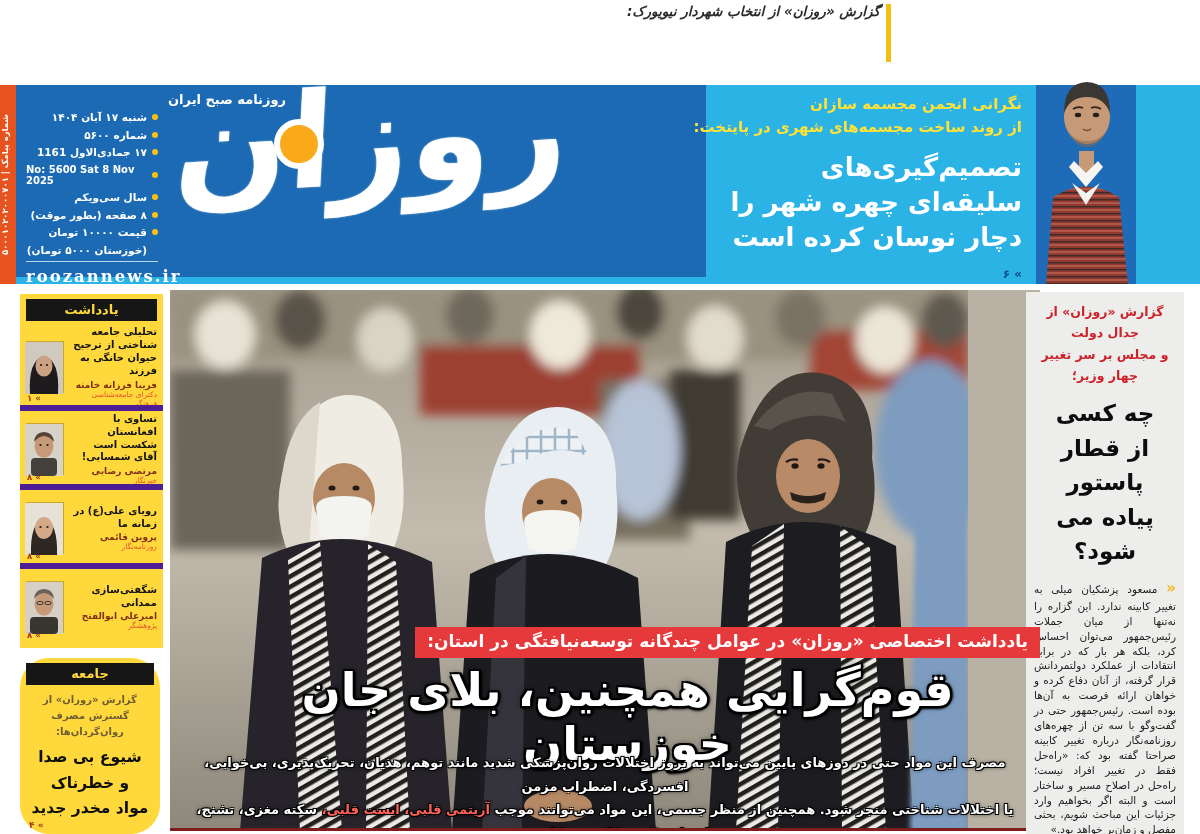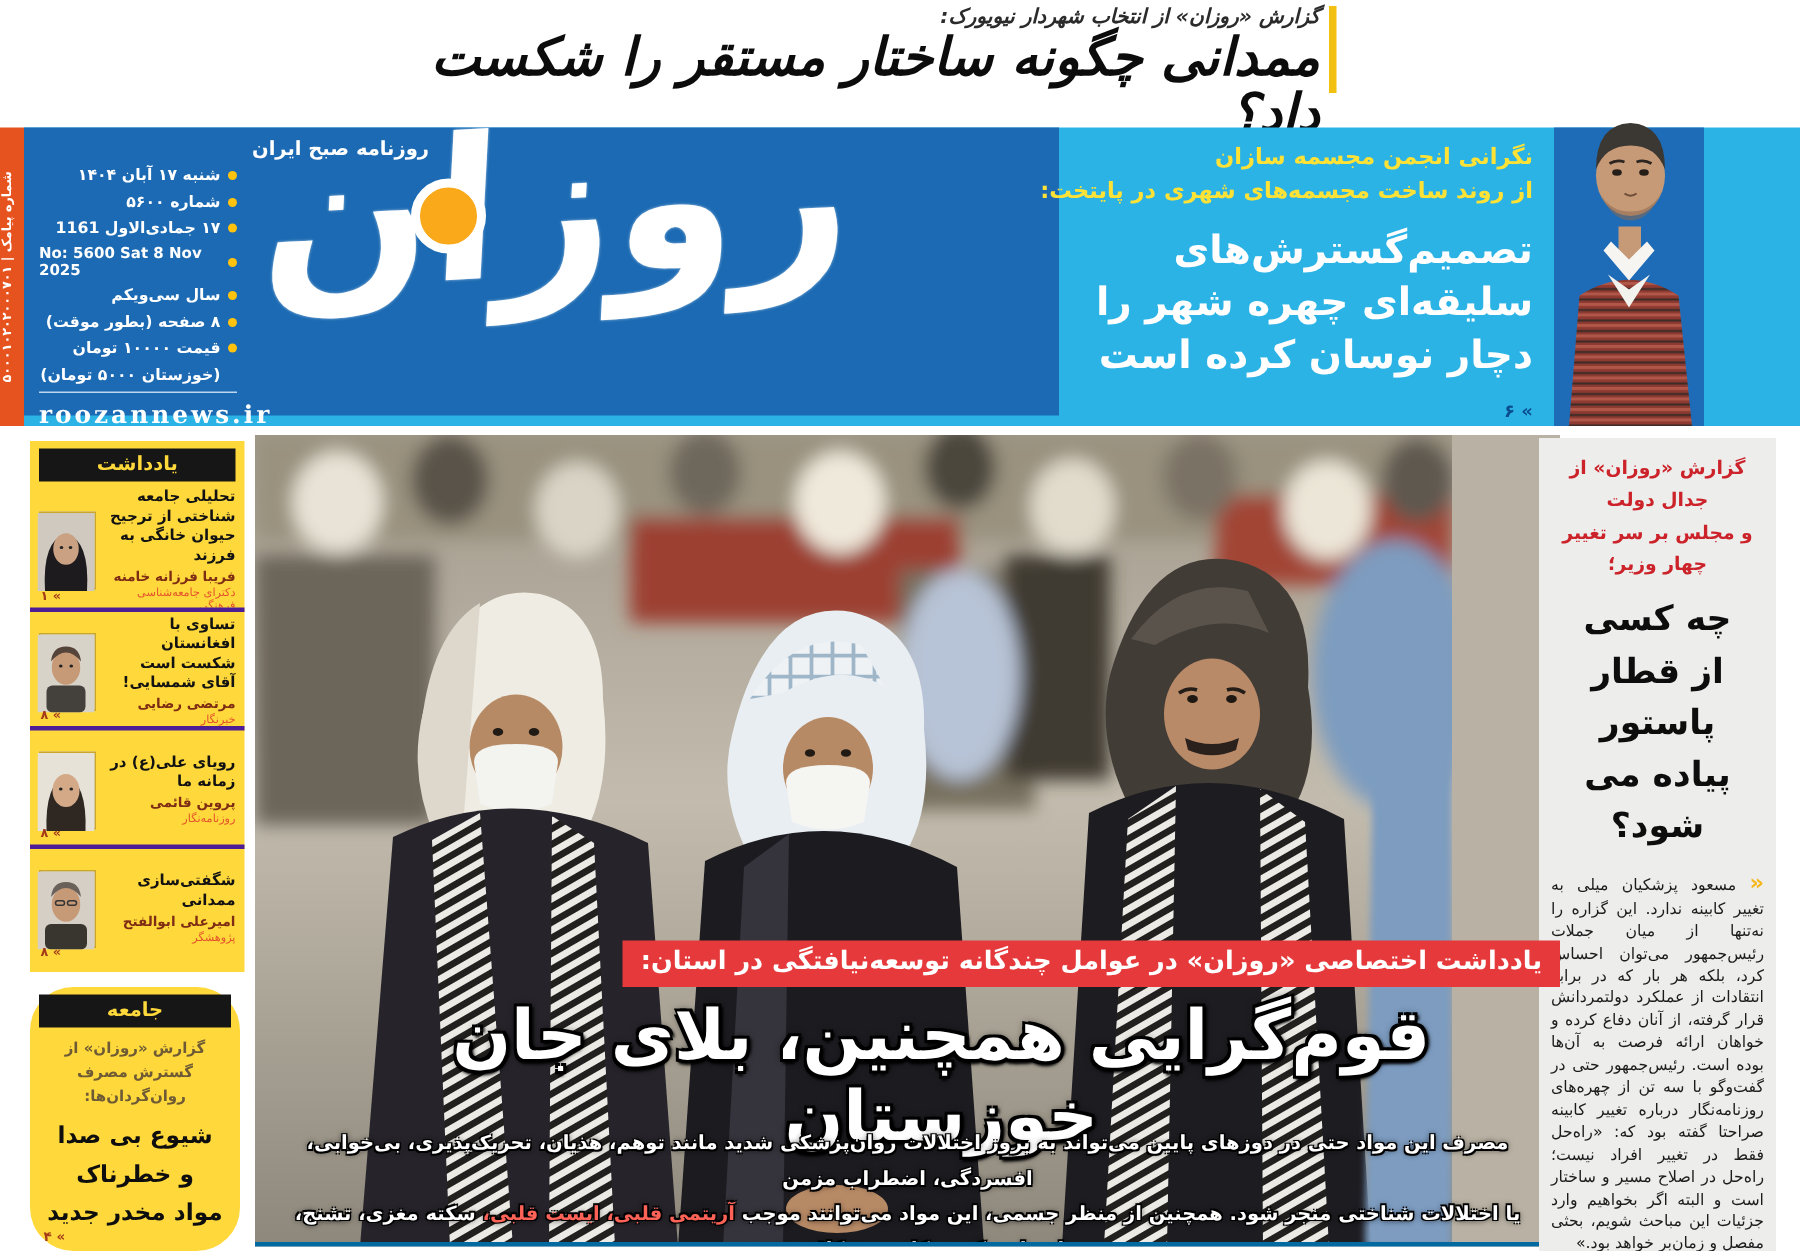--- a/index.html
+++ b/index.html
@@ -32,37 +32,37 @@
   .mast-right .k { color:#ffe236; font-size:15px; font-weight:bold; line-height:1.55; }
   .mast-right .h { color:#fff; font-size:26px; font-weight:bold; line-height:1.35; margin-top:10px; }
   .mast-right .foot { margin-top:8px; border-bottom:2px solid #fff; padding-bottom:2px; }
   .mast-right .pref { color:#0a4d8f; font-size:12px; font-weight:bold; direction:ltr; display:inline-block; }
   .portrait { position:absolute; right:64px; top:-30px; width:100px; height:229px; }
 
   
   .notes-box { position:absolute; left:20px; top:294px; width:143px; height:354px; background:#ffd93b; }
   .col-header { margin:5px 6px 5px; background:#161616; color:#ffd93b; text-align:center; font-size:13px; font-weight:bold; padding:3px 0 4px; direction:rtl; }
   .note-item { position:relative; height:79px; padding:5px 6px 2px; display:flex; direction:rtl; gap:4px; overflow:hidden;align-items:center; }
-  .note-item + .note-item { border-top:3px solid #4c1d95; }
+  .note-item + .note-item { border-top:6px solid #4c1d95; }
   .note-text { width:89px; }
   .note-title { font-size:10px; font-weight:bold; color:#121212; line-height:1.28; }
   .note-author { font-size:9px; font-weight:bold; color:#7e2c14; margin-top:2px; }
   .note-role { font-size:7.5px; color:#e4522b; }
   .note-photo { width:38px; height:52px; flex:0 0 auto; border:1px solid #caa62a; background:#ddd; }
   .note-photo svg { display:block; }
   .note-ref { position:absolute; left:7px; bottom:2px; font-size:8.5px; font-weight:bold; color:#a33a1a; direction:ltr; }
 
   
   .society-box { position:absolute; left:20px; top:658px; width:140px; height:176px; background:#ffd93b;border-radius:29px; }
   .society-kicker { margin:7px 7px 2px; text-align:center; direction:rtl; font-size:10px; font-weight:bold; color:#6e5b35; line-height:1.6; }
   .society-headline { margin-top:5px; text-align:center; direction:rtl; font-size:15.5px; font-weight:bold; color:#0e0e0e; line-height:1.65; }
   .society-ref { position:absolute; left:9px; bottom:4px; font-size:9px; font-weight:bold; color:#a33a1a; direction:ltr; }
 
   
-  .main-photo { position:absolute; left:170px; top:290px; width:870px; height:541px; background:#b9b2a4; overflow:hidden; border-bottom:3px solid #0369a1; }
+  .main-photo { position:absolute; left:170px; top:290px; width:870px; height:541px; background:#b9b2a4; overflow:hidden; border-bottom:3px solid #7f1d1d; }
   .main-photo > svg { position:absolute; inset:0; }
   .band { position:absolute; right:0; top:337px; background:#e6393b; color:#fff; font-size:17px; font-weight:bold; direction:rtl; padding:4px 12px 7px; z-index:3; }
   .main-headline { position:absolute; left:50px; right:5px; top:373px; z-index:3; text-align:center; direction:rtl; color:#fff; font-size:46px; font-weight:bold; letter-spacing:-1px;
     text-shadow:2px 2px 0 #000, -2px -2px 0 #000, 2px -2px 0 #000, -2px 2px 0 #000, 0 3px 2px #000, 3px 0 2px #000, 0 0 6px rgba(0,0,0,.9); }
   .lede { position:absolute; left:4px; right:4px; top:461px; z-index:3; text-align:center; direction:rtl; color:#fff; font-size:13px; font-weight:bold; line-height:1.82;
     text-shadow:1px 1px 0 #000, -1px -1px 0 #000, 1px -1px 0 #000, -1px 1px 0 #000, 0 0 4px #000; }
   .lede .hl-red { color:#ff6257; }
 
   
   .pol-box { position:absolute; left:1026px; top:292px; width:158px; height:542px; background:#ededec; padding:9px 8px 6px; }
@@ -75,21 +75,20 @@
 <body>
 
 <div class="page">
 
   <div class="sms-strip">
     <span>شماره پیامک | ۵۰۰۰۱۰۲۰۲۰۰۰۷۰۱</span>
   </div>
 
   <div class="top-story">
     <div class="top-kicker">گزارش «روزان» از انتخاب شهردار نیویورک:</div>
-    <div class="top-headline">ممدانی چگونه ساختار مستقر را شکست داد؟</div>
   </div>
   <div class="top-yellow-bar"></div>
 
   <div class="masthead">
     <div class="mast-blue"></div>
 
     <div class="mast-logo">
       <div class="logo-text">روزان</div>
       <div class="logo-dot"></div>
     </div>
@@ -128,21 +127,21 @@
           <span class="dot"></span>
           <span class="t">(خوزستان ۵۰۰۰ تومان)</span>
         </div>
       <div class="info-divider"></div>
       <div class="mast-site">roozannews.ir</div>
     </div>
 
     <div class="mast-right">
       <div class="k">نگرانی انجمن مجسمه سازان</div>
       <div class="k">از روند ساخت مجسمه‌های شهری در پایتخت:</div>
-      <div class="h">تصمیم‌گسترش‌های</div>
+      <div class="h">تصمیم‌گیری‌های</div>
       <div class="h" style="margin-top:0">سلیقه‌ای چهره شهر را</div>
       <div class="h" style="margin-top:0">دچار نوسان کرده است</div>
       <div class="foot"><span class="pref">۶ «</span></div>
     </div>
 
     <div class="portrait">
       <svg viewBox="0 0 100 229" width="100" height="229">
         <rect x="0" y="30" width="100" height="199" fill="#1e6cb7"></rect>
         <defs>
           <pattern id="sw" width="8" height="7" patternUnits="userSpaceOnUse">

